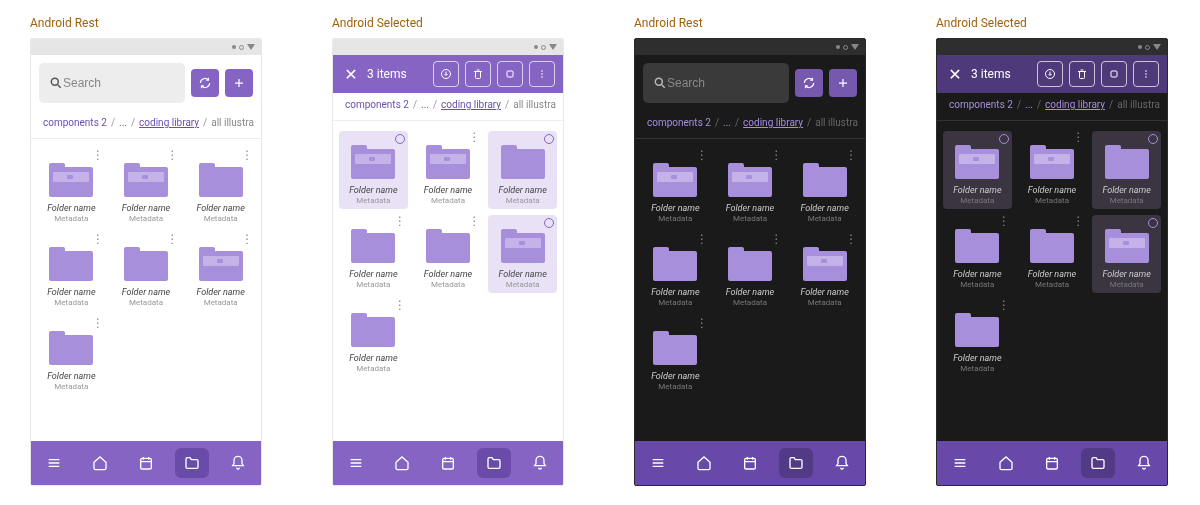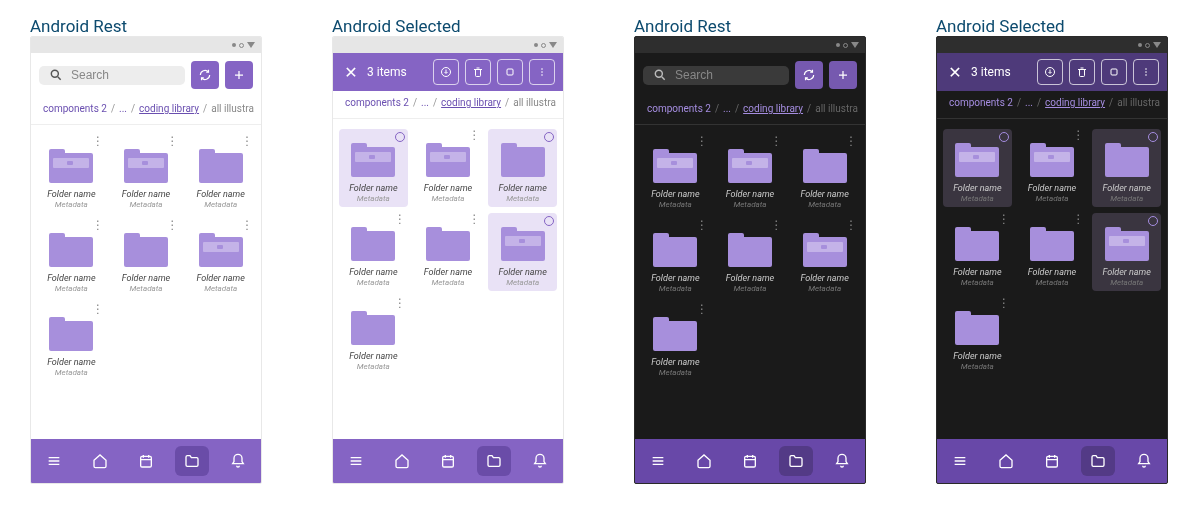--- a/index.html
+++ b/index.html
@@ -4,21 +4,21 @@
 <style>
 * { box-sizing: border-box; margin: 0; padding: 0; }
 body {
   font-family: -apple-system, BlinkMacSystemFont, "Segoe UI", Roboto, Helvetica, Arial, sans-serif;
   background: #fff;
   padding: 16px 30px;
   display: flex;
   gap: 70px;
 }
 .variant { width: 232px; }
-.variant-label { font-size: 17px; color: #0c4a6e; }
+.variant-label { font-size: 12px; color: #a16207; margin-bottom: 8px; }
 .phone {
   width: 232px; height: 448px;
   border: 1px solid #e8e8e8; border-radius: 2px;
   display: flex; flex-direction: column;
   background: #fff; overflow: hidden;
 }
 .phone.dark { background: #1a1a1a; border-color: #2a2a2a; }
 .status-bar { height: 16px; display: flex; align-items: center; justify-content: flex-end; padding: 0 6px; gap: 3px; }
 .status-bar.light { background: #e6e6e6; }
 .status-bar.dark  { background: #2e2e2e; }
@@ -28,22 +28,22 @@
 .status-tri { width: 0; height: 0; border-left: 4px solid transparent; border-right: 4px solid transparent; border-bottom: 6px solid #888; transform: rotate(180deg); }
 .dark .status-dot, .dark .status-tri { filter: brightness(1); }
 
 .header-row { display: flex; align-items: center; gap: 6px; padding: 8px; }
 .header-sel {
   display: flex; align-items: center; gap: 6px; padding: 6px 8px;
   background: #8564c4;
 }
 .dark .header-sel { background: #4e3a7a; }
 .search {
-  flex: 1; display: flex; align-items: center; gap: 8px;
-  height: 19px; border-radius: 5px; background: #ededed; padding: 0 10px;
+  flex: 1; display: flex; align-items: center; 
+  height: 40px; border-radius: 5px; background: #ededed; padding: 0 10px;
 }
 .dark .search { background: #3a3a3a; }
 .search input {
   border: none; outline: none; background: transparent; font-size: 12px; width: 100%;
   color: #555;
 }
 .dark .search input { color: #aaa; }
 .search input::placeholder { color: #888; }
 .dark .search input::placeholder { color: #888; }
 .sq-btn {
@@ -113,21 +113,21 @@
 .folder.flap .body::before {
   content: ""; position: absolute; top: 5px; left: 4px; right: 4px; height: 10px;
   background: #c4b3e8; border-radius: 1px;
 }
 .folder.flap .body::after {
   content: ""; position: absolute; top: 8px; left: 18px; width: 6px; height: 4px;
   background: #a78fdc; border-radius: 1px;
 }
 .tile-name { font-size: 9px; color: #444; margin-top: 6px; font-style: italic; }
 .dark .tile-name { color: #ccc; }
-.tile-meta { font-size: 8px; color: #999; margin-top: 1px; font-style: italic; }
+.tile-meta { font-size: 8px; color: #999; margin-top: 1px; }
 .dark .tile-meta { color: #777; }
 
 .bottom {
   height: 44px; background: #8564c4;
   display: flex; align-items: center; justify-content: space-around;
 }
 .dark .bottom { background: #6848a8; }
 .nav {
   width: 34px; height: 30px; border-radius: 6px;
   display: flex; align-items: center; justify-content: center; cursor: pointer;

